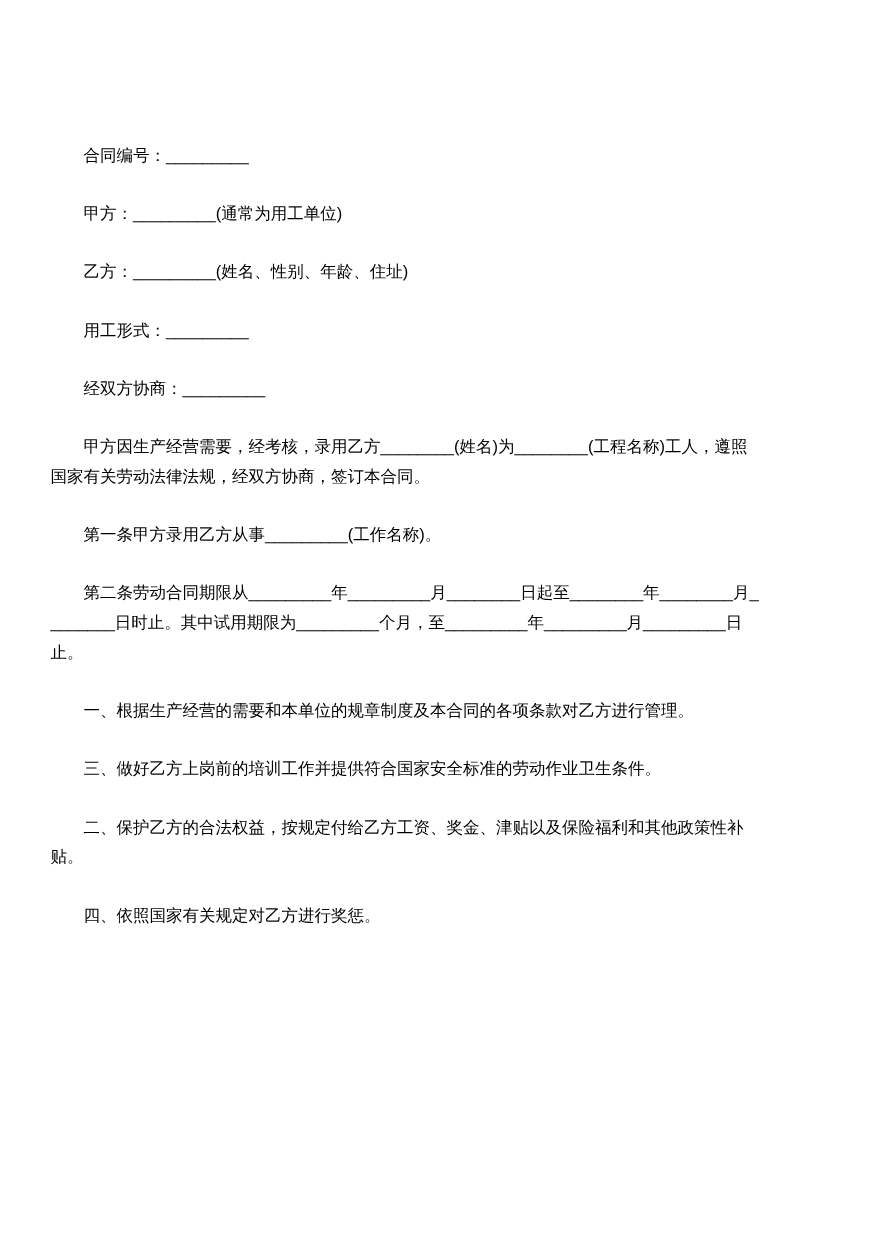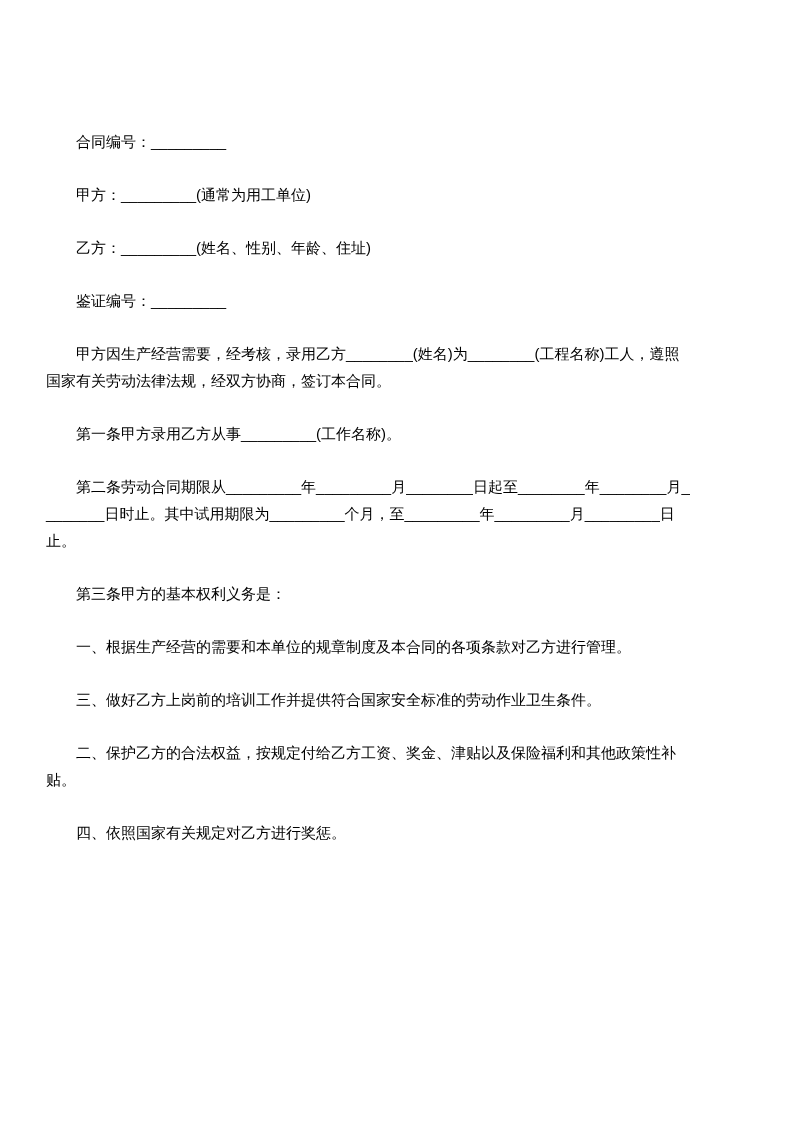--- a/index.html
+++ b/index.html
@@ -31,23 +31,23 @@
   }
 </style>
 </head>
 <body>
 
 <div class="page">
   <div class="doc">
     <p>合同编号：_________</p>
     <p>甲方：_________(通常为用工单位)</p>
     <p>乙方：_________(姓名、性别、年龄、住址)</p>
-    <p>鉴证编号：_________</p>
+    <p>用工形式：_________</p>
+    <p>经双方协商：_________</p>
     <p>甲方因生产经营需要，经考核，录用乙方________(姓名)为________(工程名称)工人，遵照国家有关劳动法律法规，经双方协商，签订本合同。</p>
     <p>第一条甲方录用乙方从事_________(工作名称)。</p>
     <p>第二条劳动合同期限从_________年_________月________日起至________年________月________日时止。其中试用期限为_________个月，至_________年_________月_________日止。</p>
-    <p>第三条甲方的基本权利义务是：</p>
     <p>一、根据生产经营的需要和本单位的规章制度及本合同的各项条款对乙方进行管理。</p>
     <p>三、做好乙方上岗前的培训工作并提供符合国家安全标准的劳动作业卫生条件。</p>
     <p>二、保护乙方的合法权益，按规定付给乙方工资、奖金、津贴以及保险福利和其他政策性补贴。</p>
     <p>四、依照国家有关规定对乙方进行奖惩。</p>
   </div>
 </div>
 
 </body></html>

